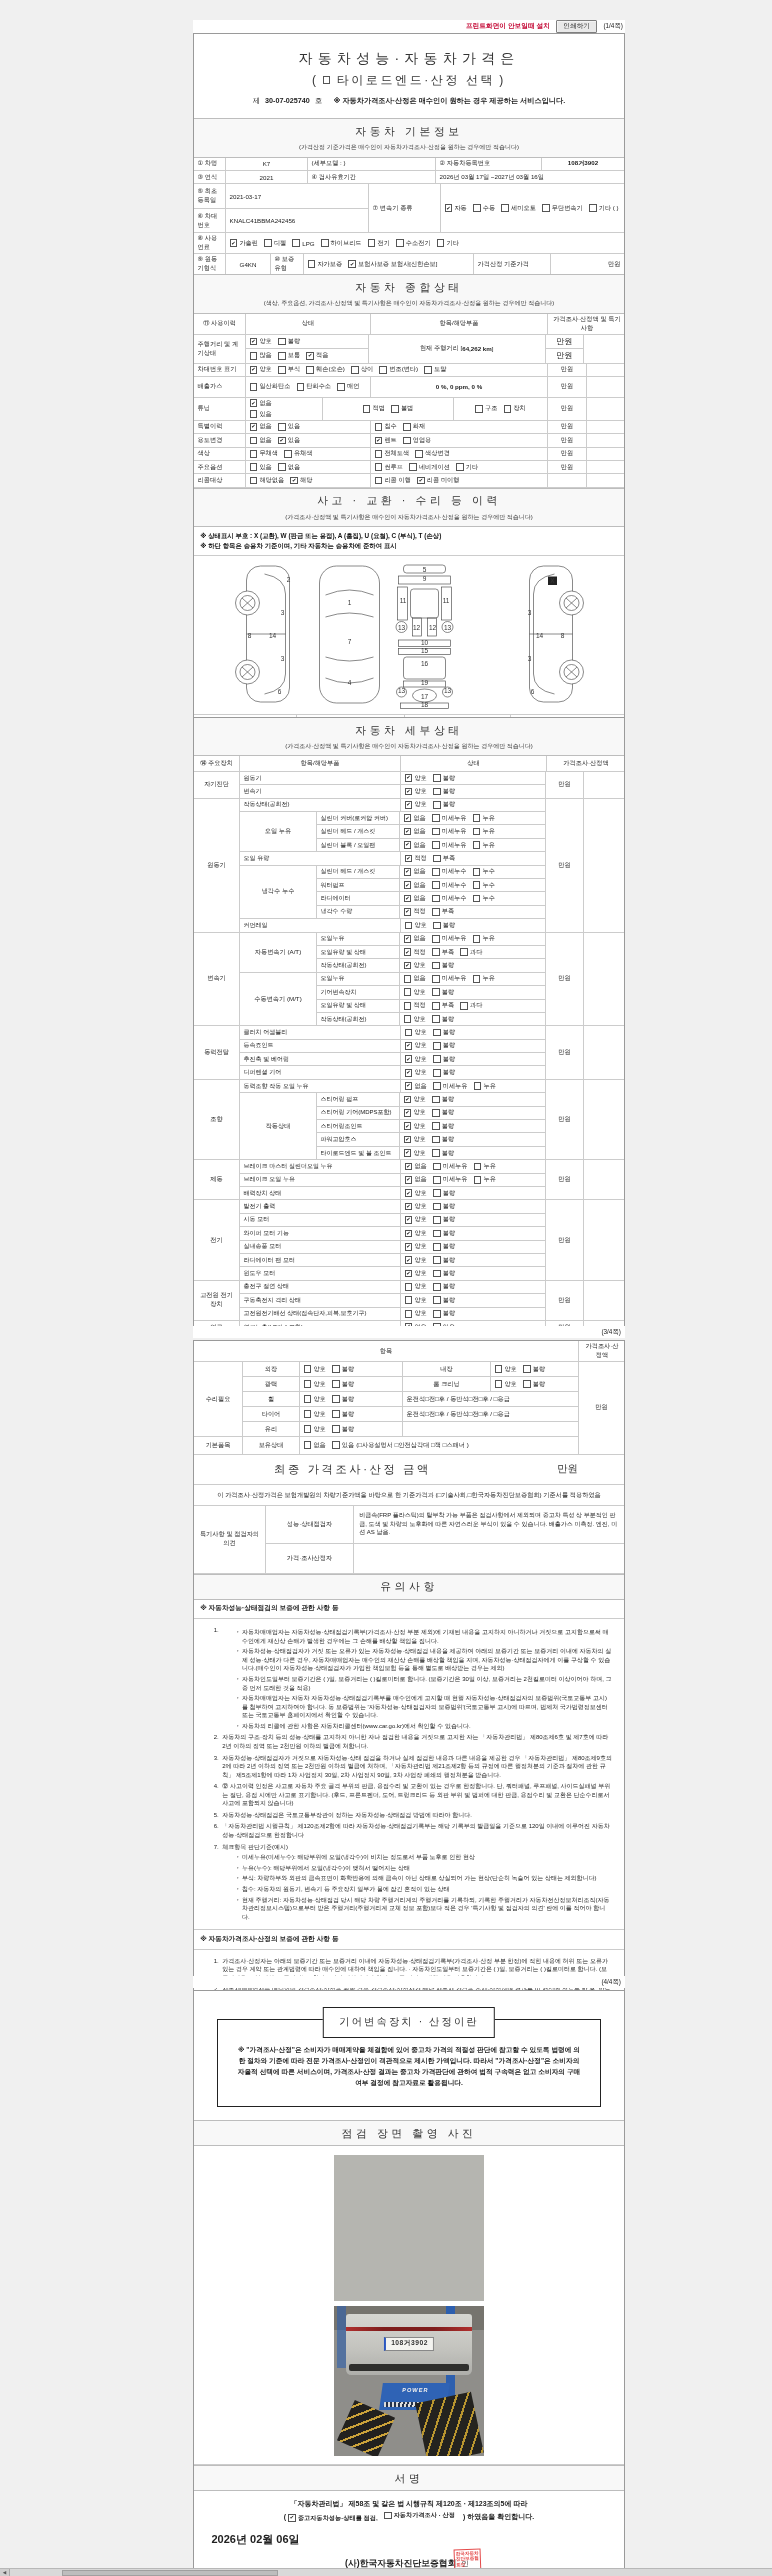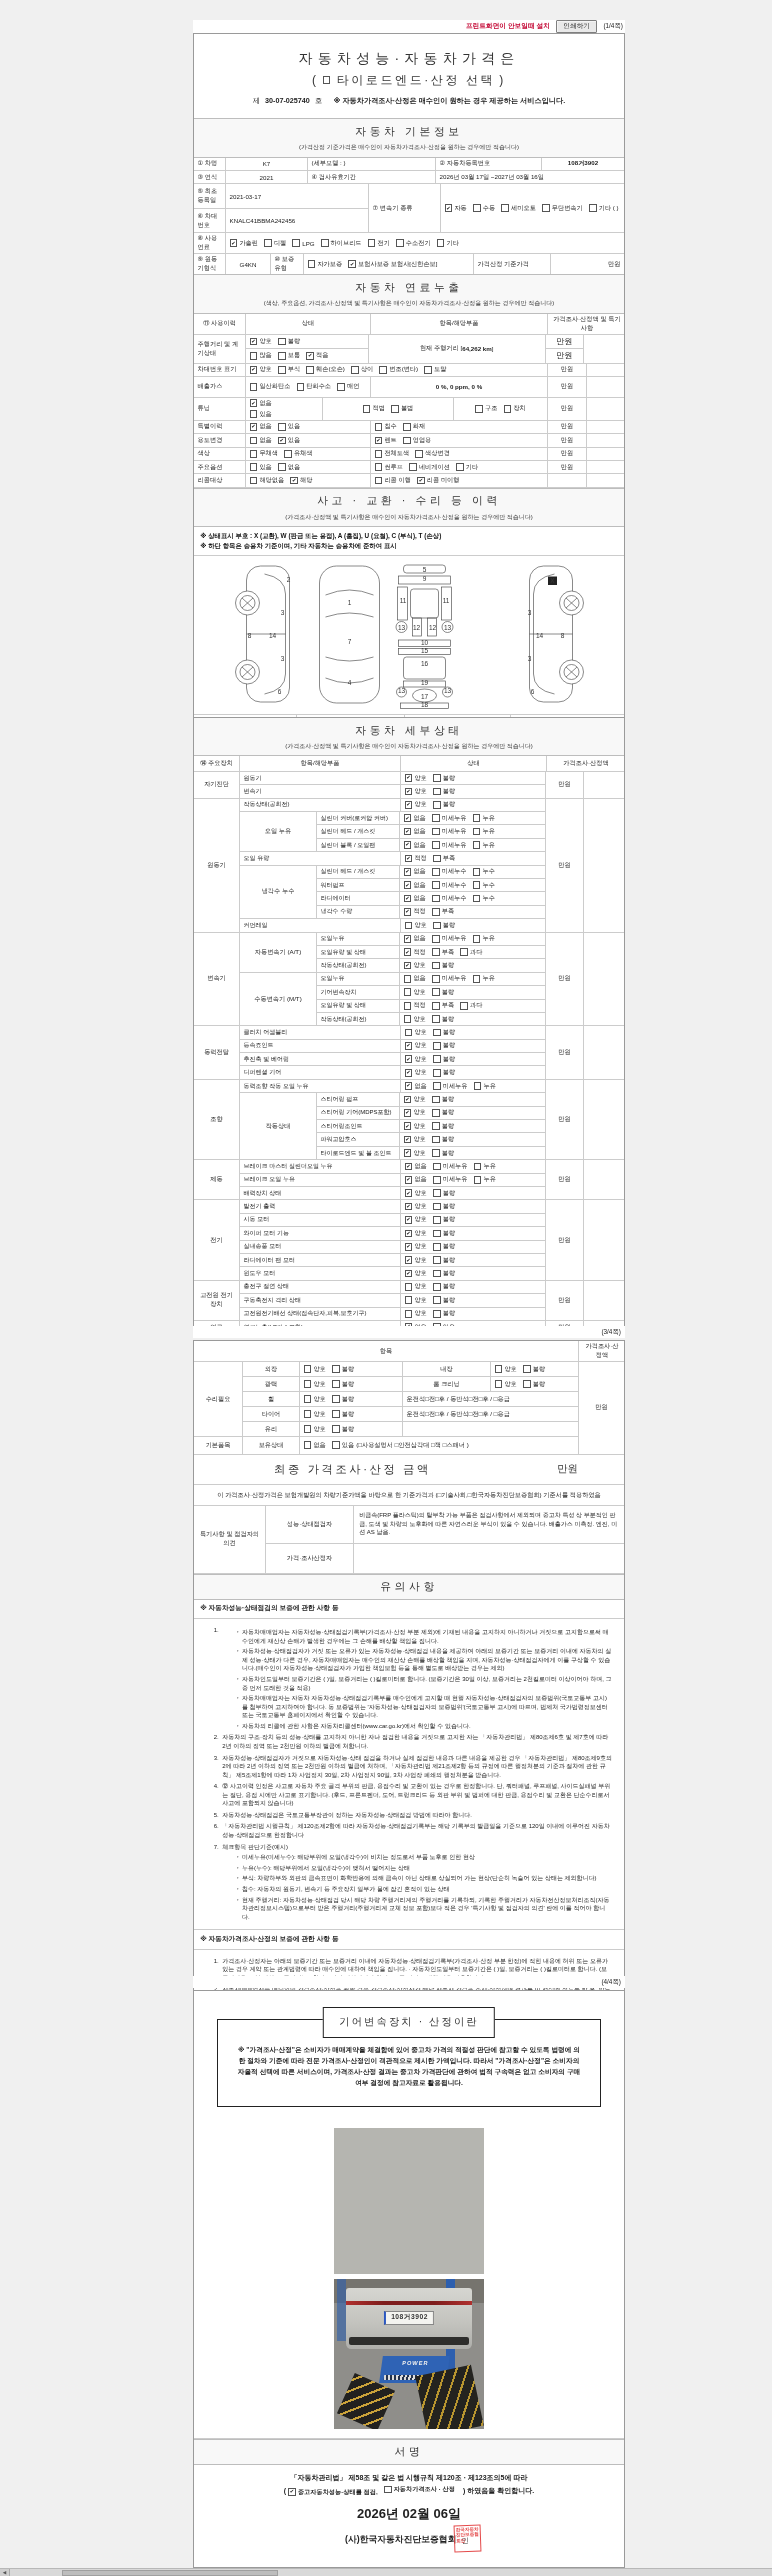--- a/index.html
+++ b/index.html
@@ -86,21 +86,21 @@
   .p2-ramp span{display:block;margin-top:4.1px;text-align:center;color:#eee;font-size:5.7px;font-weight:700;letter-spacing:1px}
   .p2-teeth{position:absolute;bottom:3.1px;left:4.1px;right:4.1px;height:5.2px;
             background:repeating-linear-gradient(90deg,#dcdcdc 0 2.1px,#24324c 2.1px 4.1px)}
   .p2-tread1{position:absolute;top:101px;left:10.3px;width:44px;height:44px;transform:rotate(24deg);
              background:repeating-linear-gradient(135deg,#22211f 0 4.6px,#caa23a 4.6px 6.7px,#22211f 6.7px 9.3px)}
   .p2-tread2{position:absolute;top:91px;right:6.2px;width:57px;height:62px;transform:rotate(-12deg);
              background:repeating-linear-gradient(120deg,#24231f 0 5.2px,#b8952f 5.2px 7.2px,#24231f 7.2px 10.3px)}
 
   .signcontent{padding:7.2px 17.5px 9.3px}
   .sline{text-align:center;font-size:7px;font-weight:700;line-height:1.7;color:#222}
-  .sdate{text-align:center;font-size:13px;font-weight:700;margin-top:8.2px}
+  .sdate{font-size:11px;font-weight:700;margin-top:8.2px}
   .orgline{display:flex;justify-content:center;align-items:center;margin-top:9.3px;font-size:8.8px;font-weight:700}
   .sealbox{position:relative;width:15.5px;height:15.5px;margin-left:1px}
   .sealbox .ghost{position:absolute;left:4.1px;top:3.1px;font-size:7.2px;font-weight:400}
   .seal-square{position:absolute;left:-3.1px;top:-7.2px;width:27px;height:27px;border:1.5px solid #e23b3b;color:#e23b3b;
                font-size:4.6px;line-height:1.15;font-weight:700;padding:1px;box-sizing:border-box;word-break:break-all;
                overflow:hidden;opacity:.92;transform:rotate(-2deg);background:rgba(255,255,255,.1)}
 
   #hscroll{position:absolute;left:0;top:2568px;width:773px;height:8.2px;background:#d9d9d9;border-top:0.5px solid #b8b8b8}
   #hs-left{position:absolute;left:0;top:0;width:8.8px;height:7.7px;background:#cfcfcf;border-right:0.5px solid #aaa;
            font-size:4.6px;color:#555;display:flex;align-items:center;justify-content:center}
@@ -238,21 +238,21 @@
               <span class="lb">보험사보증 보험사[신한손보]</span>
             </span>
           </span>
         </div>
       <div class="fc" style="width:77px">가격산정 기준가격</div>
       <div class="fc last" style="flex:1;justify-content:flex-end">만원</div>
     </div>
   </div>
 
   <div class="band">
-    <div class="t">자동차 연료누출</div>
+    <div class="t">자동차 종합상태</div>
     <div class="n">(색상, 주요옵션, 가격조사·산정액 및 특기사항은 매수인이 자동차가격조사·산정을 원하는 경우에만 적습니다)</div>
   </div>
 
   <div class="frow" style="min-height:20.6px;background:#fff">
     <div class="fc center wrap" style="width:52px">⑪ 사용이력</div>
     <div class="fc center" style="width:125px">상태</div>
     <div class="fc center" style="width:177px">항목/해당부품</div>
     <div class="fc center wrap last" style="width:78px">가격조사·산정액 및 특기사항</div>
   </div>
   <div id="overall-rows">
@@ -1923,20 +1923,23 @@
   <span class="pgmark">(4/4쪽)</span>
 </div>
 <div class="card" id="card4" style="top:1990px;min-height:578px">
   <div class="defwrap">
     <div class="defbox">
       <div class="deftab">기어변속장치 · 산정이란</div>
       <div>※ "가격조사·산정"은 소비자가 매매계약을 체결함에 있어 중고차 가격의 적절성 판단에 참고할 수 있도록 법령에 의한 절차와 기준에 따라 전문 가격조사·산정인이 객관적으로 제시한 가액입니다. 따라서 "가격조사·산정"은 소비자의 자율적 선택에 따른 서비스이며, 가격조사·산정 결과는 중고차 가격판단에 관하여 법적 구속력은 없고 소비자의 구매여부 결정에 참고자료로 활용됩니다.</div>
     </div>
   </div>
 
+  <div class="band">
+    <div class="t">점검 장면 촬영 사진</div>
+  </div>
   <div style="border-bottom:0.5px solid #ccc;padding:3.1px 0">
     <div class="photo" id="photo1"></div>
     <div class="photo" id="photo2">
       <div class="p2-top"></div>
       <div class="p2-post" style="right:29px"></div>
       <div class="p2-post" style="left:3.1px;height:62px;opacity:.6"></div>
       <div class="p2-body">
         <div class="p2-tail"></div>
         <div class="p2-plate">108거3902</div>
         <div class="p2-lip"></div>

